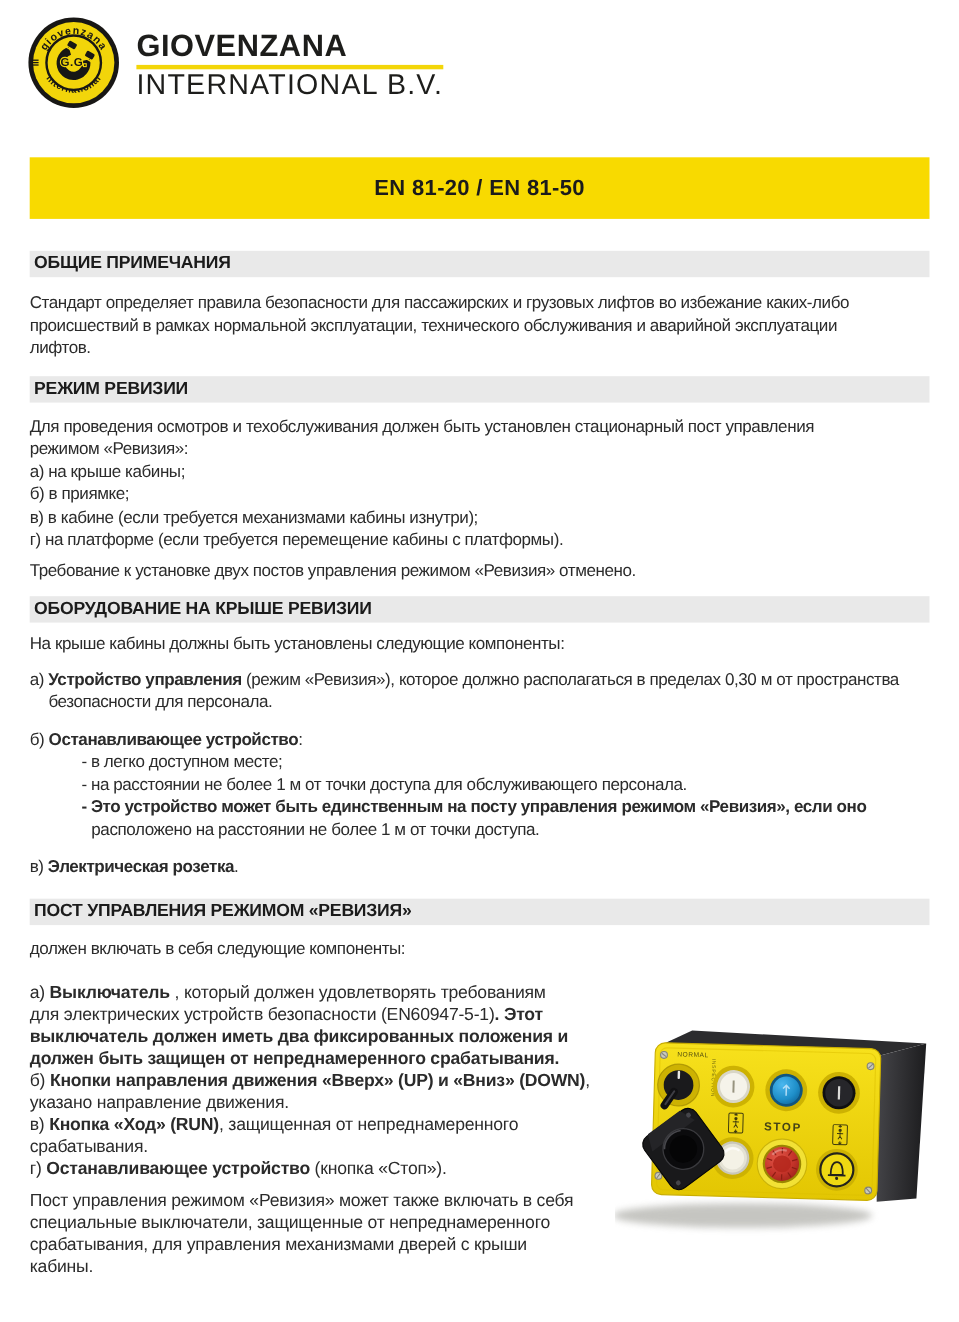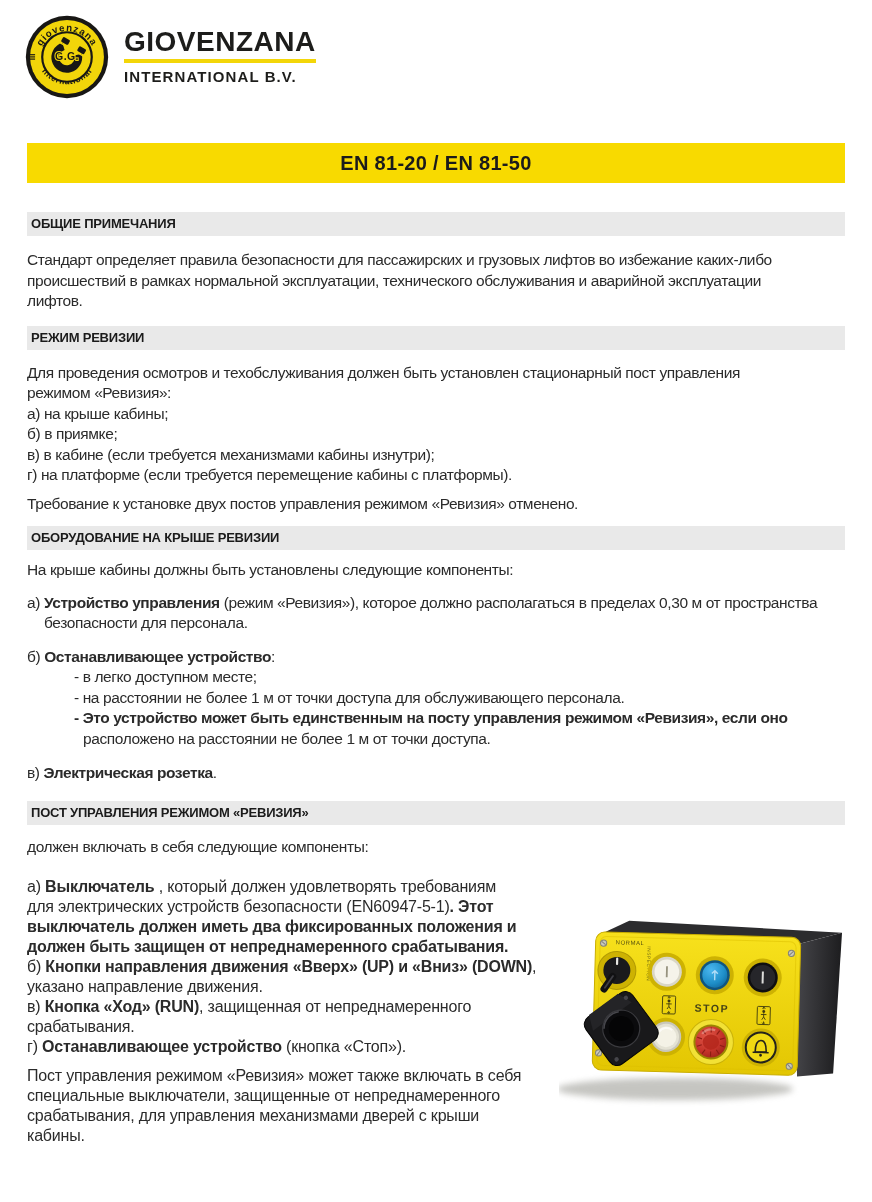--- a/index.html
+++ b/index.html
@@ -4,27 +4,27 @@
 <style>
   html,body{margin:0;padding:0;background:#ffffff;}
   body{width:872px;height:1202px;font-family:"Liberation Sans",sans-serif;color:#2b2b2b;}
   .page{position:relative;width:872px;height:1202px;overflow:hidden;background:#fff;}
   
   .hdr{display:flex;align-items:center;gap:15px;padding:15px 0 0 25px;}
   .emblem{width:84px;height:84px;flex:0 0 auto;}
   .wordmark{display:flex;flex-direction:column;}
   .w1{font-size:28px;font-weight:bold;color:#1d1d1b;letter-spacing:.5px;line-height:30px;}
   .rule{height:4px;background:#f3d609;margin:2px 0 3px 0;}
-  .w2{font-size:15px;font-weight:bold;color:#1d1d1b;letter-spacing:1.1px;line-height:21px;}
+  .w2{font-size:26px;font-weight:normal;color:#1d1d1b;letter-spacing:1.1px;line-height:21px;}
   
-  .banner{margin:44px 27px 0 27px;height:40px;background:#f8da00;display:flex;align-items:center;justify-content:center;
+  .banner{margin:44px 27px 0 27px;height:56px;background:#f8da00;display:flex;align-items:center;justify-content:center;
           font-size:20px;font-weight:bold;color:#1b1b1b;letter-spacing:.3px;}
   
   .content{margin:0 27px;}
-  .secbar{background:#e9e9e9;padding:4px 6px 4px 4px;font-size:13px;font-weight:bold;color:#1b1b1b;
+  .secbar{background:#e9e9e9;padding:4px 6px 4px 4px;font-size:16px;font-weight:bold;color:#1b1b1b;
           letter-spacing:-0.2px;line-height:16px;}
   .cond{font-size:15.5px;letter-spacing:-0.4px;line-height:20.5px;color:#2b2b2b;}
   .reg{font-size:16px;letter-spacing:-0.2px;line-height:20px;color:#2b2b2b;}
   .line{min-height:1em;}
   .photo{float:right;width:312px;height:250px;margin:16px -26px 0 12px;}
   .photo svg{display:block;width:312px;height:250px;}
   .clear{clear:both;}
 </style>
 </head>
 <body>

